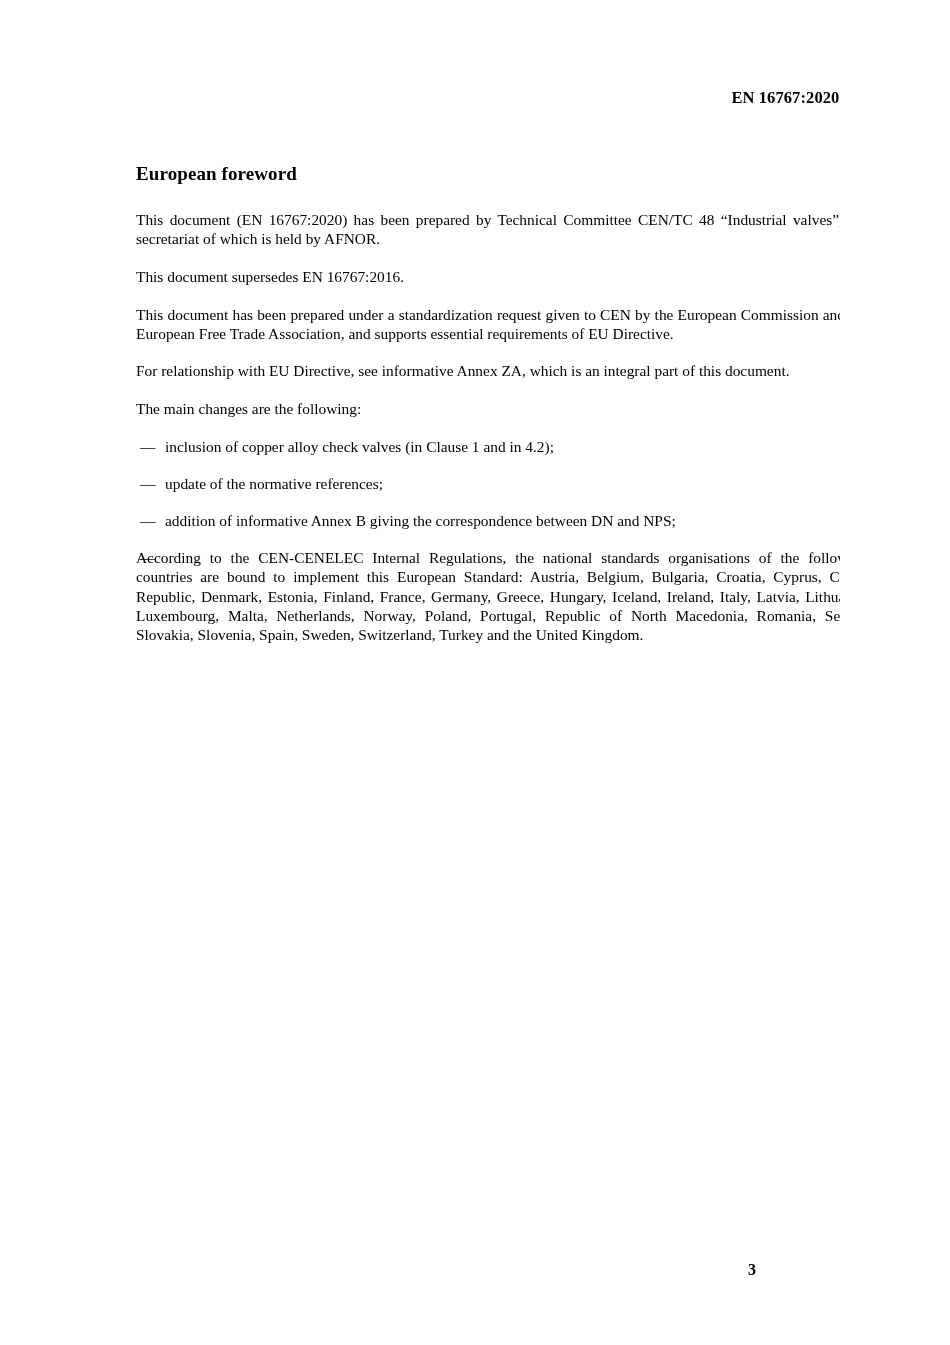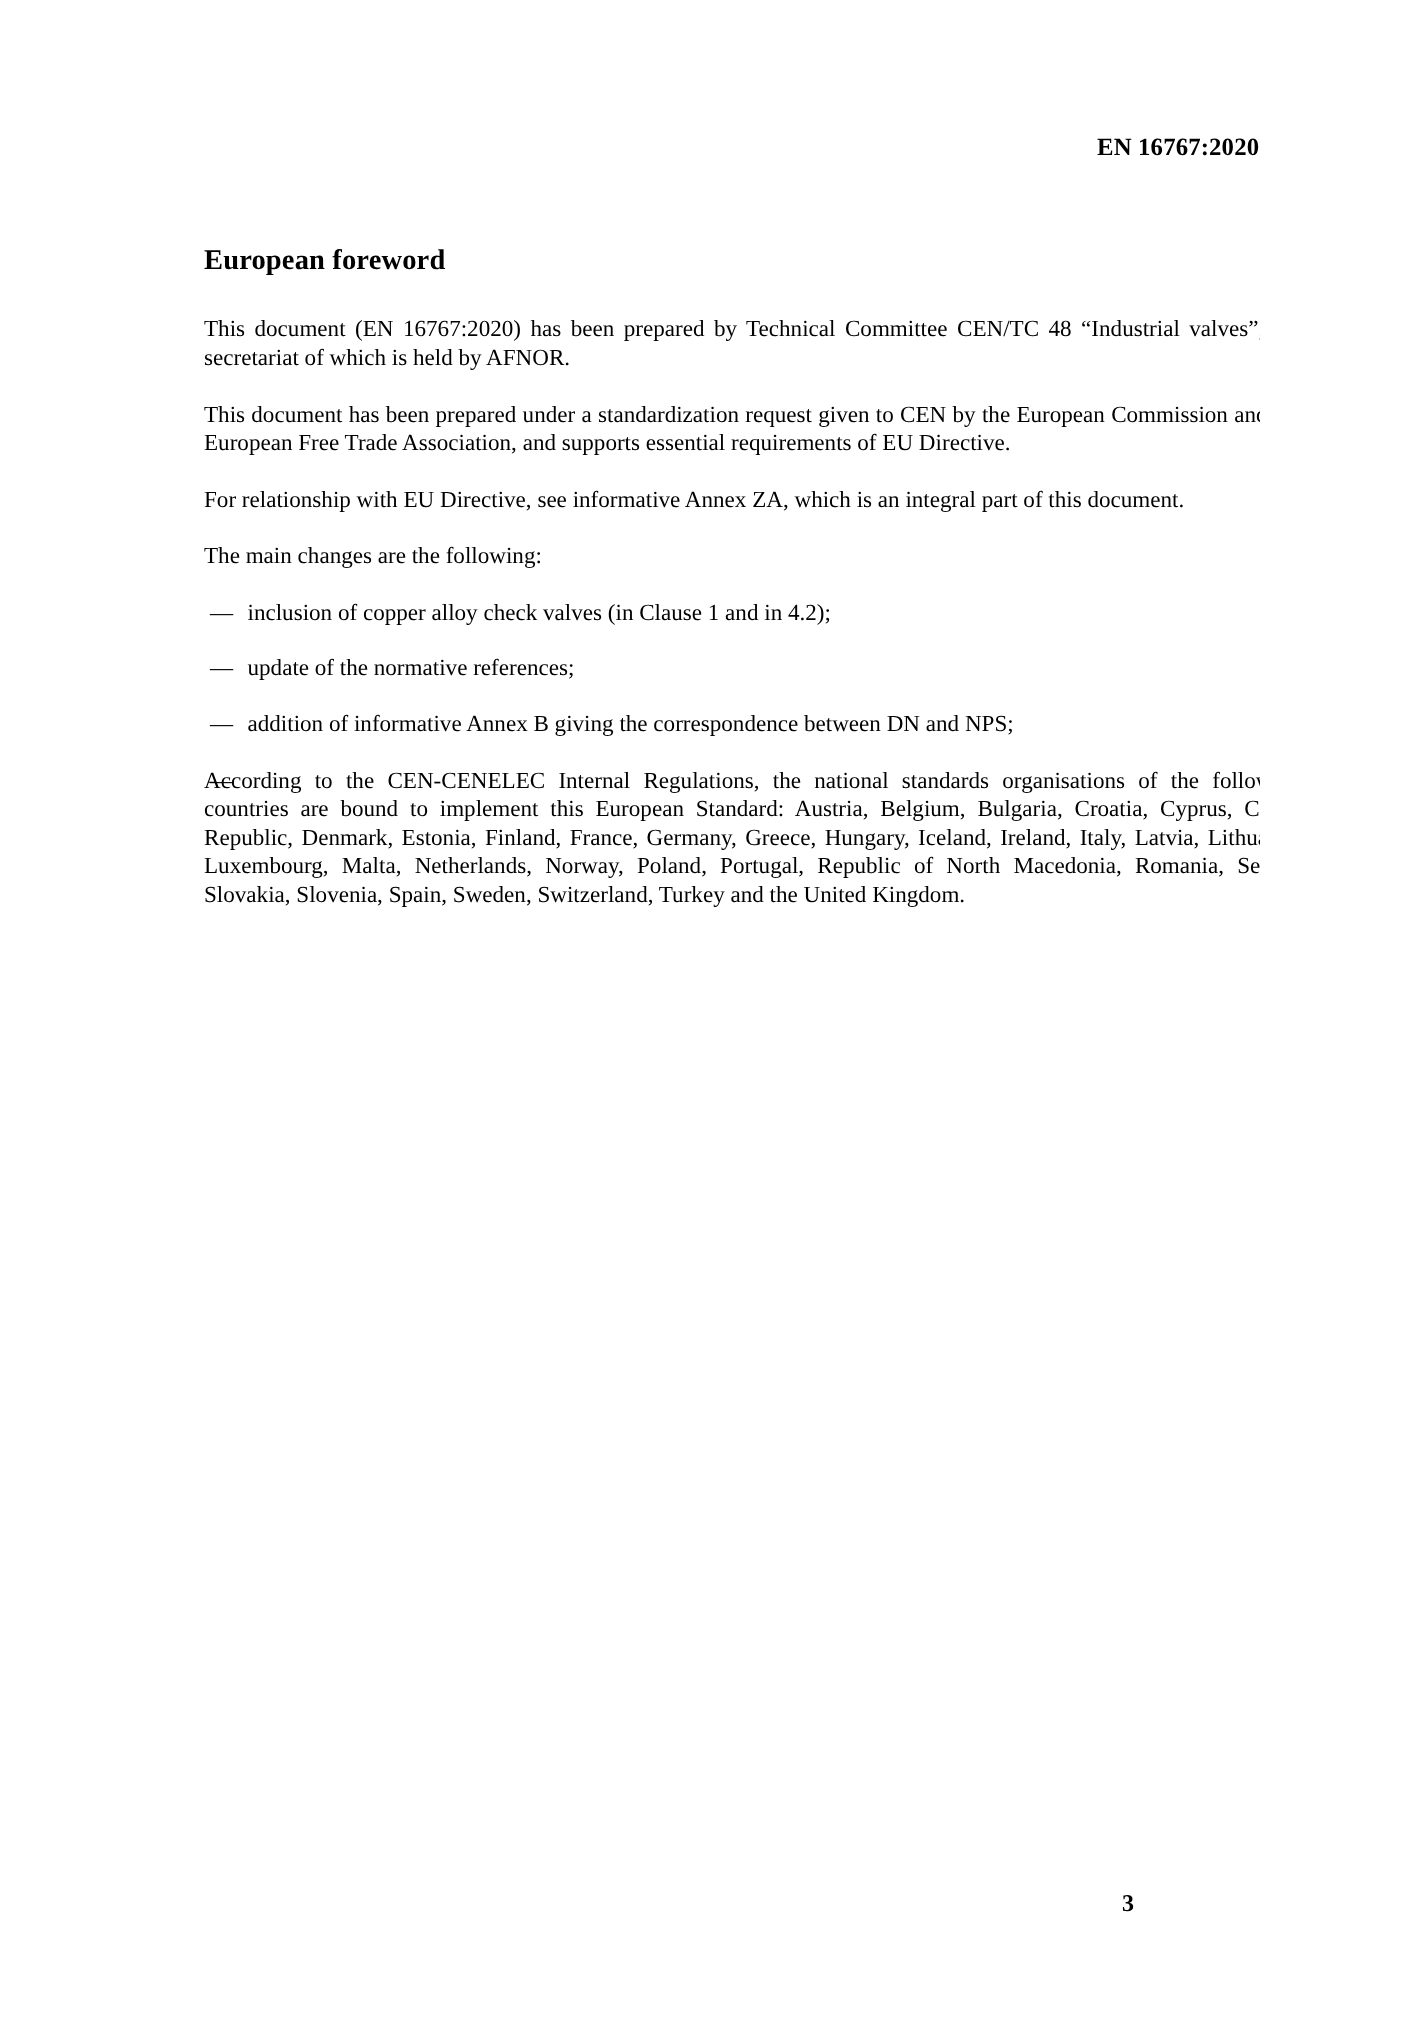--- a/index.html
+++ b/index.html
@@ -86,20 +86,21 @@
   <div class="doc-header">EN 16767:2020 (E)</div>
 
   <div class="section-title">European foreword</div>
 
   <div class="body-block">
 
     <p class="para">This document (EN 16767:2020) has been prepared by Technical Committee CEN/TC 48 “Industrial valves”, the secretariat of which is held by AFNOR.</p>
 
 
 
+    <p class="para">This document supersedes EN 16767:2016.</p>
 
     <p class="para">This document has been prepared under a standardization request given to CEN by the European Commission and the European Free Trade Association, and supports essential requirements of EU Directive.</p>
 
     <p class="para">For relationship with EU Directive, see informative Annex ZA, which is an integral part of this document.</p>
 
     <p class="para">The main changes are the following:</p>
 
     <ul class="changes">
       <li>
         <span class="dash">—</span>

